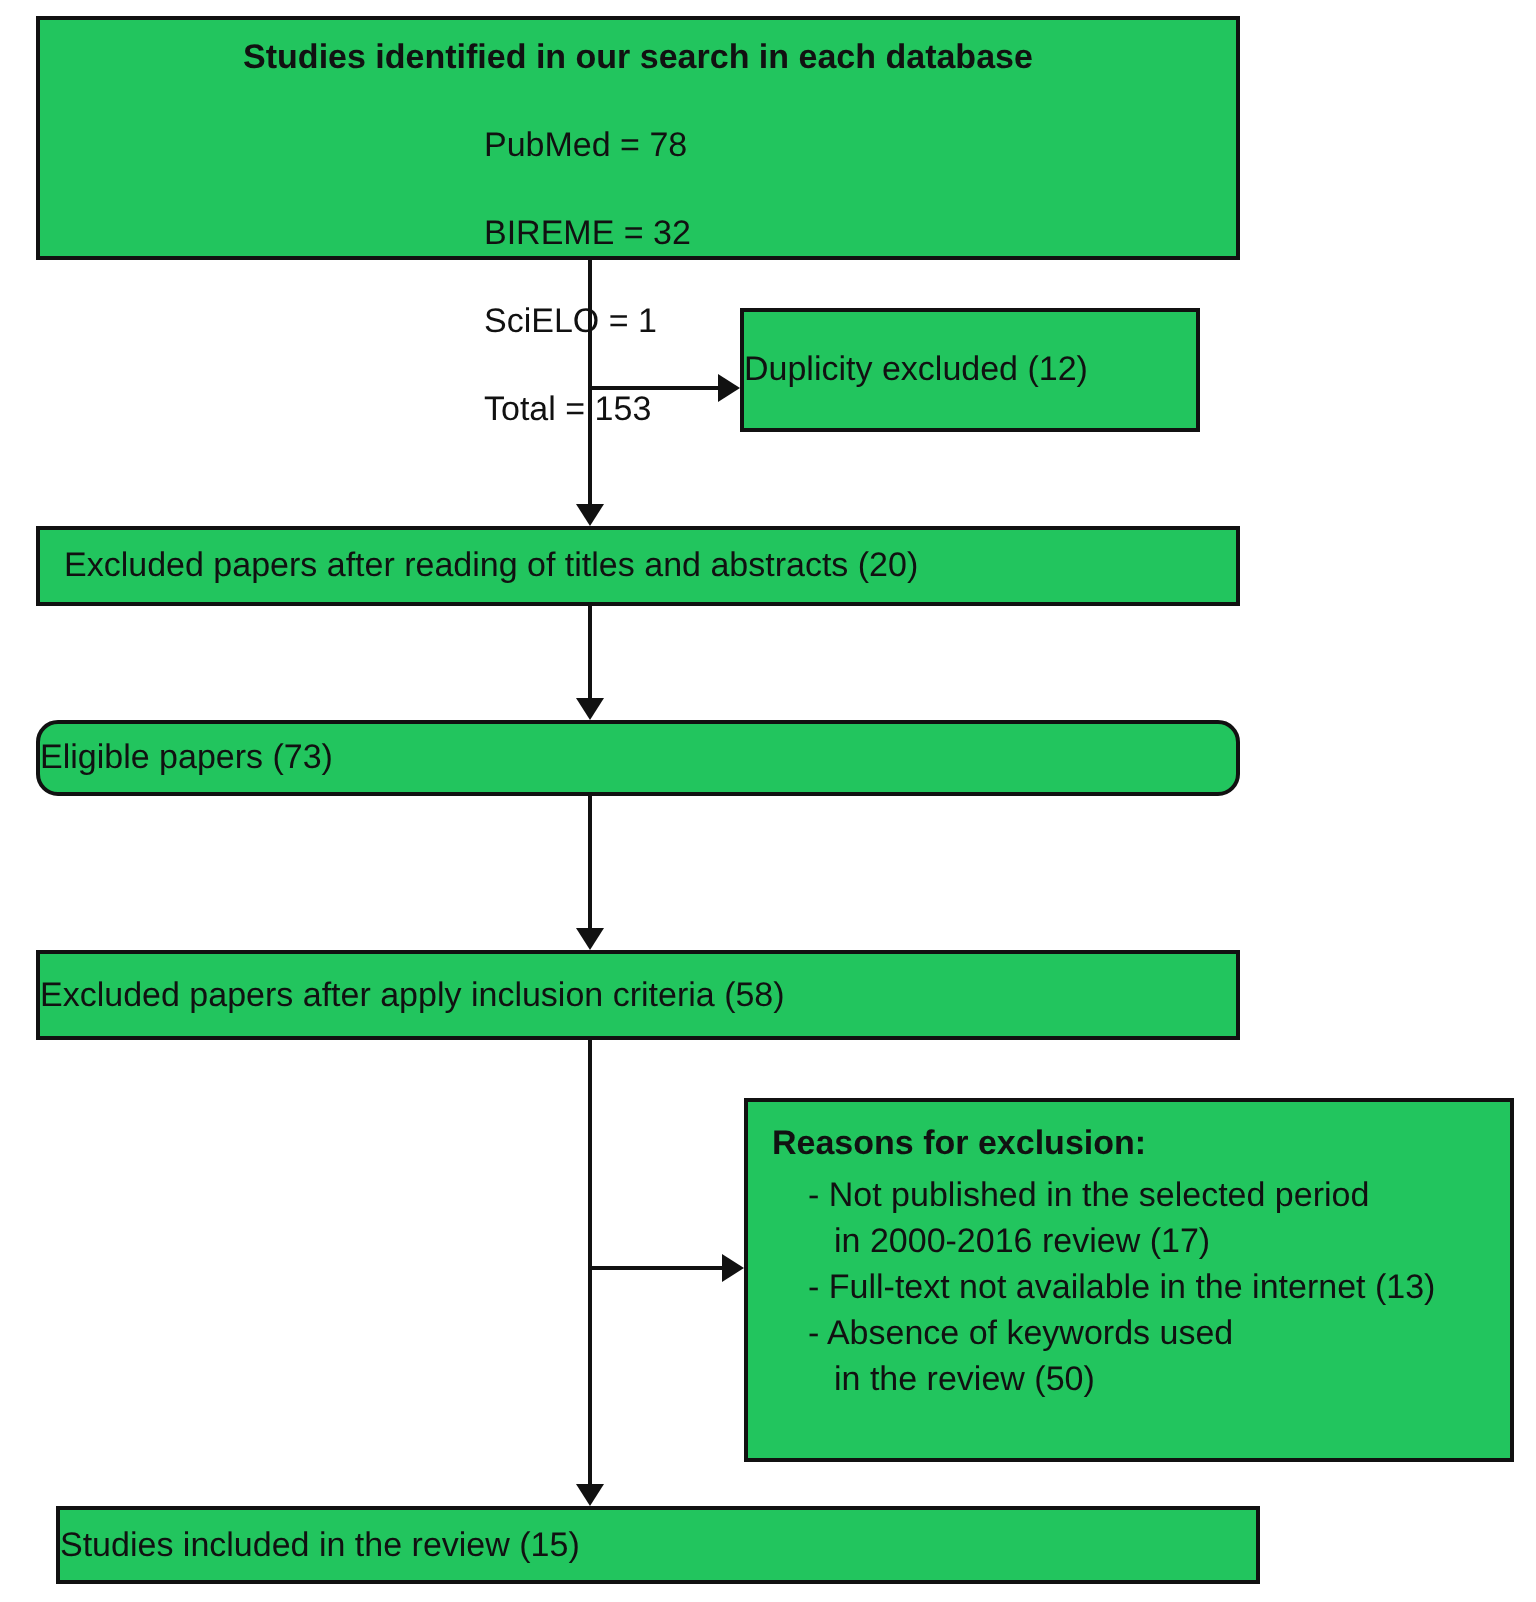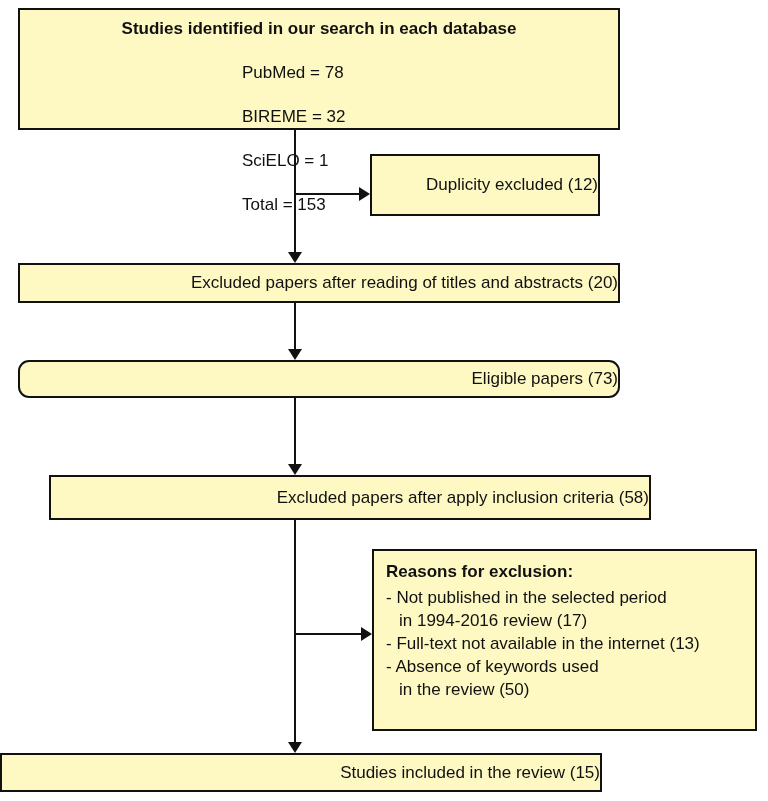--- a/index.html
+++ b/index.html
@@ -8,48 +8,48 @@
     width:768px;height:801px;
     background:#fff;
     font-family:"Liberation Sans", sans-serif;
     color:#111;
     font-size:17px;
     overflow:hidden;
   }
   .box{
     position:absolute;
     border:2px solid #111;
-    background:#fef9c3;
+    background:#22c55e;
     box-sizing:border-box;
   }
   .center-text{
     display:flex;
     align-items:center;
-    justify-content:flex-end;
+    justify-content:flex-start;
     text-align:center;
   }
 
   
   #box-identified{left:18px;top:8px;width:602px;height:122px;padding-top:7px;}
   #box-identified .title{text-align:center;font-weight:bold;line-height:24px;}
   #box-identified .db-line{margin-left:222px;line-height:24px;margin-top:20px;}
 
   
   #box-duplicity{left:370px;top:154px;width:230px;height:62px;}
 
   
   #box-titles{left:18px;top:263px;width:602px;height:40px;padding-left:12px;}
   #box-eligible{left:18px;top:360px;width:602px;height:38px;border-radius:11px;}
-  #box-criteria{left:18px;top:475px;width:602px;height:45px;margin-left:31px;}
-  #box-included{left:0;top:753px;width:602px;height:39px;}
+  #box-criteria{left:18px;top:475px;width:602px;height:45px;}
+  #box-included{left:28px;top:753px;width:602px;height:39px;}
 
   
   #box-reasons{left:372px;top:549px;width:385px;height:182px;padding:9px 13px 0 12px;}
   #box-reasons .title{font-weight:bold;line-height:24px;margin-bottom:2px;}
-  #box-reasons .reason-line{line-height:23px;}
+  #box-reasons .reason-line{line-height:23px;margin-left:18px;}
   #box-reasons .cont{padding-left:13px;}
 
   
   .vline{position:absolute;width:2px;background:#111;}
   .hline{position:absolute;height:2px;background:#111;}
   .arrow-down{
     position:absolute;width:0;height:0;
     border-left:7px solid transparent;
     border-right:7px solid transparent;
     border-top:11px solid #111;
@@ -102,21 +102,21 @@
   </div>
 
   <div class="vline" style="left:294px;top:520px;height:222px;"></div>
   <div class="arrow-down" style="left:288px;top:742px;"></div>
 
   <div class="hline" style="left:295px;top:633px;width:66px;"></div>
   <div class="arrow-right" style="left:361px;top:627px;"></div>
   <div class="box" id="box-reasons">
     <div class="title">Reasons for exclusion:</div>
     <div class="reason-line">- Not published in the selected period</div>
-    <div class="reason-line cont">in 1994-2016 review (17)</div>
+    <div class="reason-line cont">in 2000-2016 review (17)</div>
     <div class="reason-line">- Full-text not available in the internet (13)</div>
     <div class="reason-line">- Absence of keywords used</div>
     <div class="reason-line cont">in the review (50)</div>
   </div>
 
   <div class="box center-text" id="box-included">
     <span>Studies included in the review (15)</span>
   </div>
 
 </div>

